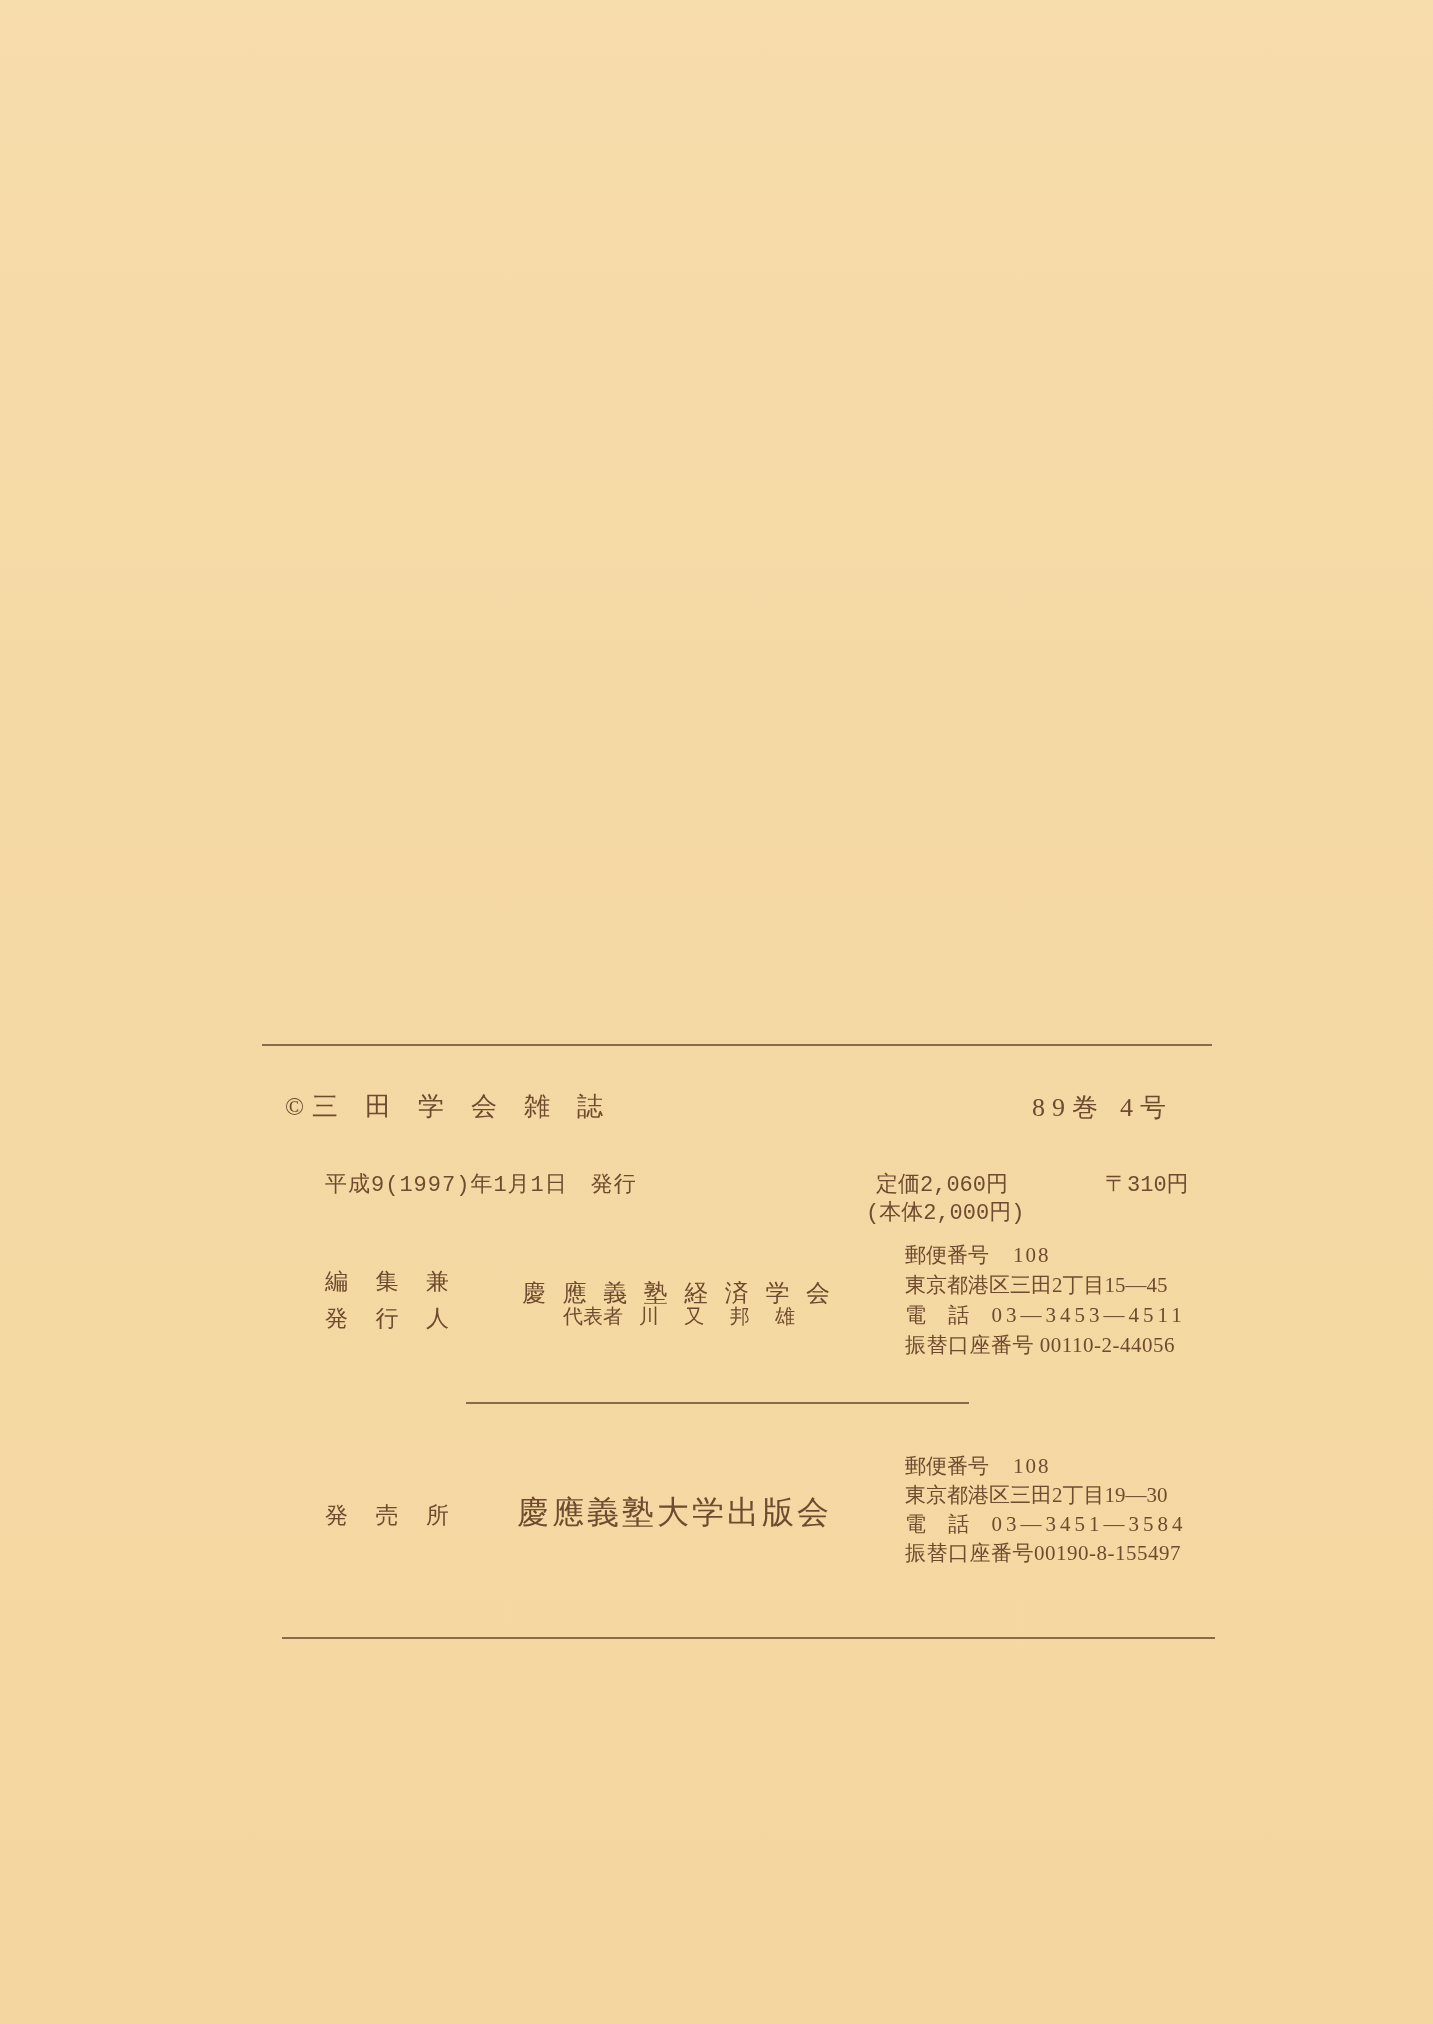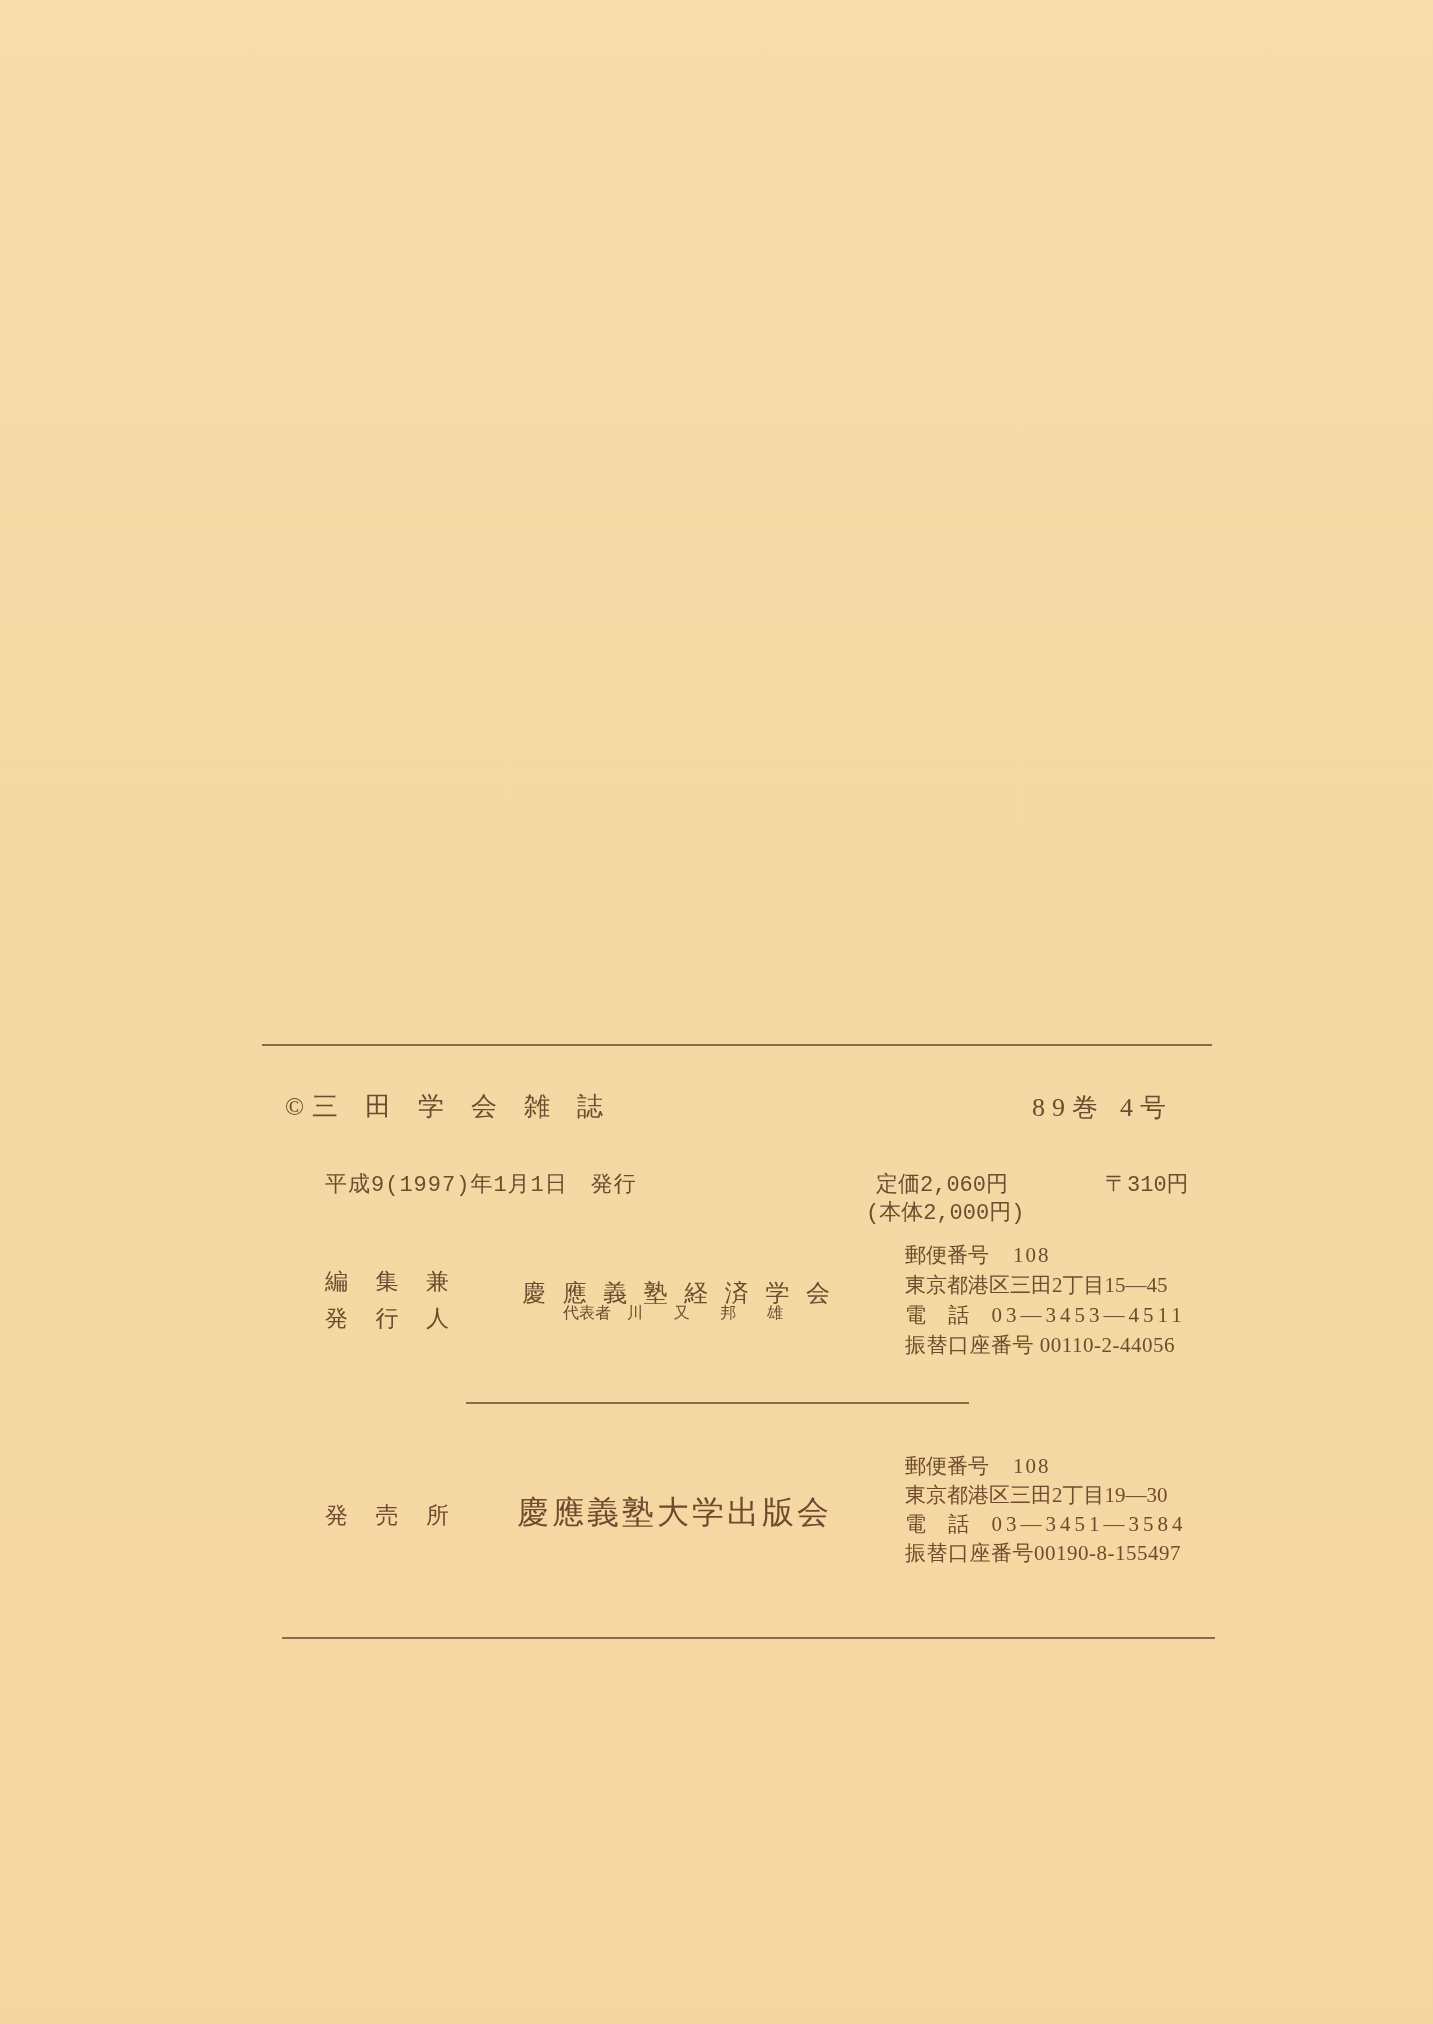--- a/index.html
+++ b/index.html
@@ -72,21 +72,21 @@
   }
   .pub-role1 { left: 325px; top: 1266px; }
   .pub-role2 { left: 325px; top: 1303px; }
   .pub-org {
     left: 522px; top: 1264px;
     width: 308px; font-size: 24px;
     text-align: justify; text-align-last: justify; text-justify: inter-character;
     white-space: nowrap;
     margin-top: 13px;
   }
-  .pub-rep { left: 563px; top: 1303px; display: flex; font-size: 16px; }
+  .pub-rep { left: 563px; top: 1303px; display: flex; font-size: 20px; }
   .rep-label { white-space: nowrap; }
   .rep-name {
     width: 156px; margin-left: 16px;
     text-align: justify; text-align-last: justify; text-justify: inter-character;
     white-space: nowrap;
   }
   .addr-col { font-size: 21px; }
   .addr-col > div { white-space: nowrap; }
   .pub-right  { left: 905px; top: 1240px; }
   .pub-right  > div { height: 30px; line-height: 30px; }

